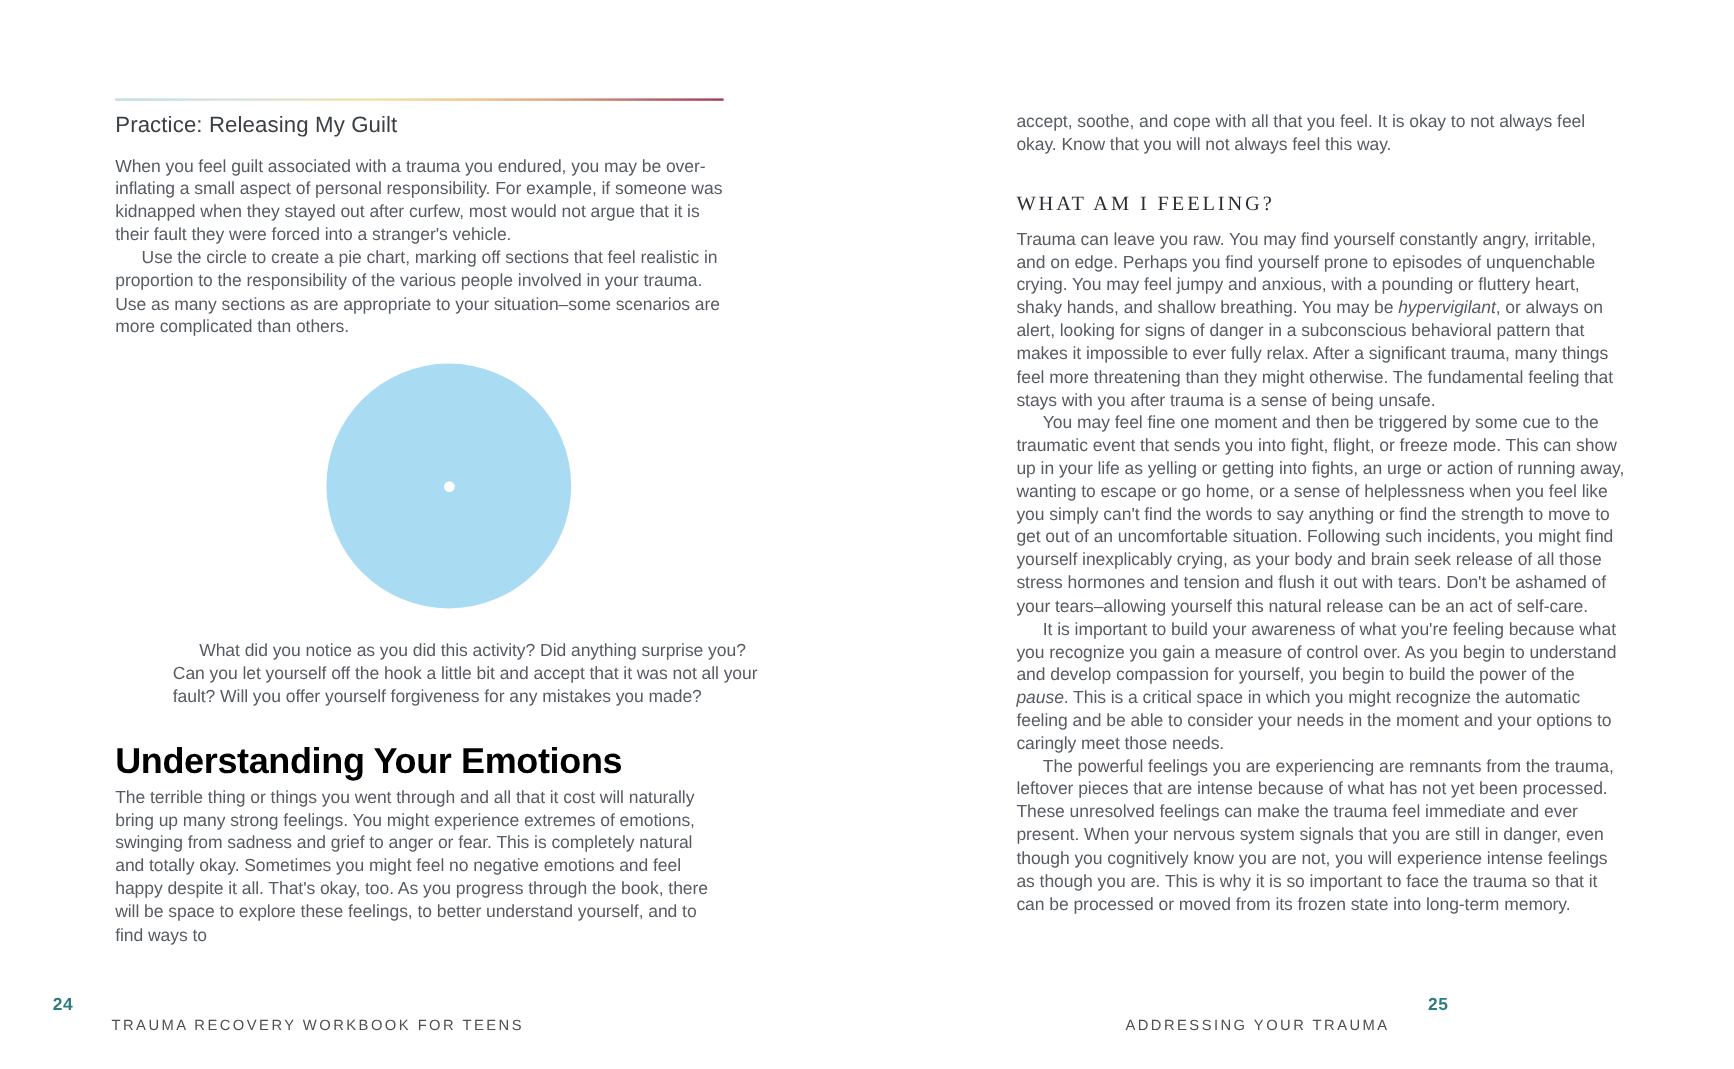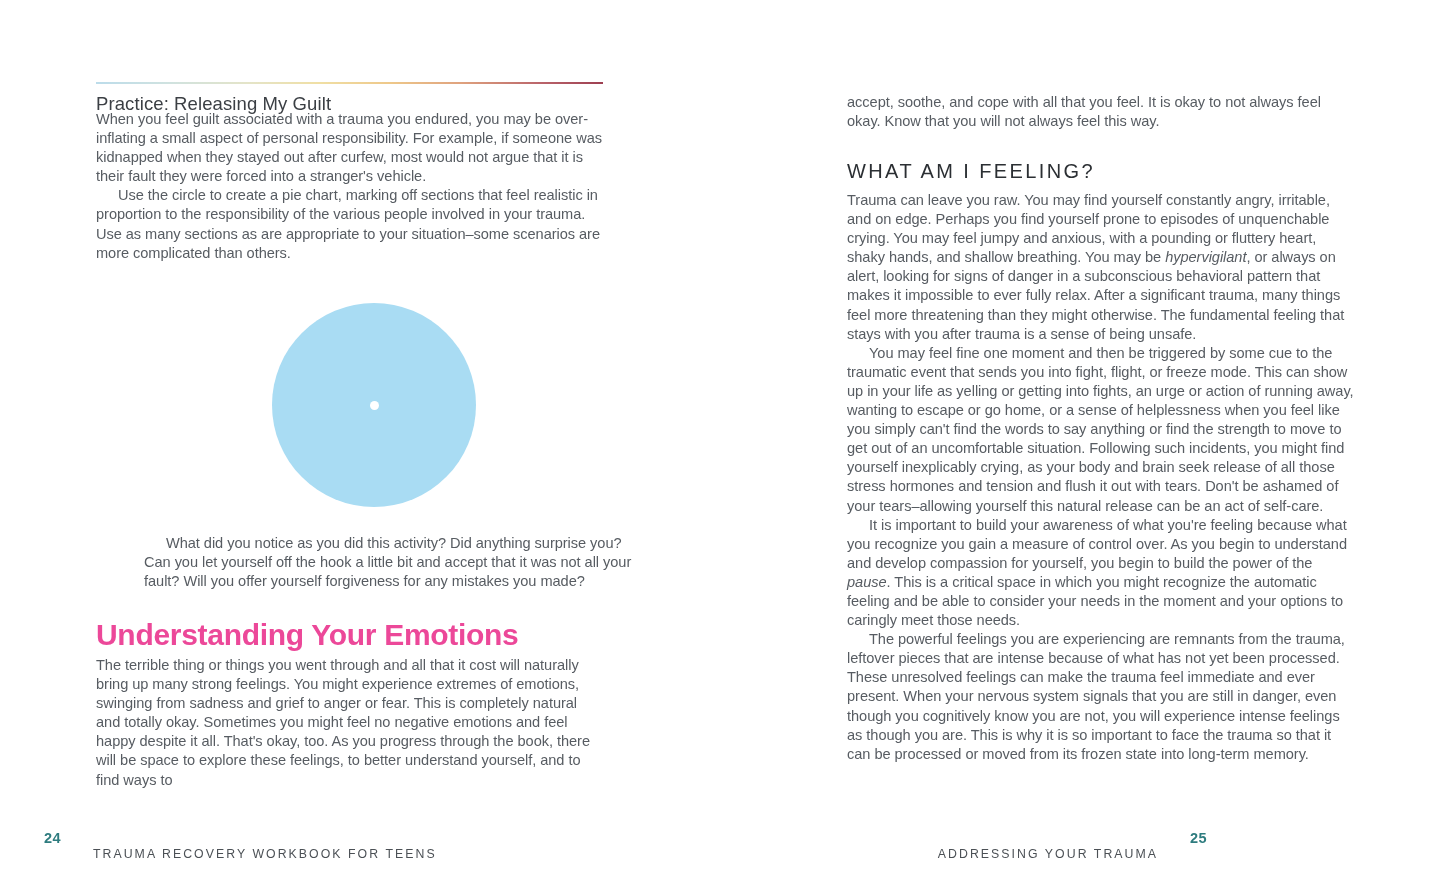--- a/index.html
+++ b/index.html
@@ -76,33 +76,33 @@
     line-height: 19.1px;
     color: #575c62;
     letter-spacing: -0.05px;
     text-align: left;
   }
   p.body.indent { text-indent: 22px; }
   p.body em { font-style: italic; }
 
   .section-head {
     margin: 0;
-    font-size: 20px;
+    font-size: 17px;
     font-weight: 500;
     letter-spacing: 2.4px;
     color: #2b2f33;
     text-transform: uppercase;
-    font-family: Liberation Sans, sans-serif;
+    font-family: Liberation Serif, serif;
   }
 
   .chapter-head {
     margin: 0;
     font-size: 30px;
     font-weight: bold;
-    color: #ec4899;
+    color: #000000;
     letter-spacing: -0.3px;
     font-family: "Liberation Sans", sans-serif;
   }
 
   
   .pie-wrap {
     position: absolute;
     left: 228px;
     top: 303px;
     width: 204px;
@@ -158,21 +158,21 @@
 <body>
 
 <div class="spread">
 
   <div class="page page-left">
 
     <div class="rule"></div>
 
     <h2 class="practice-title">Practice: Releasing My Guilt</h2>
 
-    <div class="col" style="top: 110px;">
+    <div class="col" style="top: 130px;">
       <p class="body">When you feel guilt associated with a trauma you endured, you may be over-inflating a small aspect of personal responsibility. For example, if someone was kidnapped when they stayed out after curfew, most would not argue that it is their fault they were forced into a stranger's vehicle.</p>
       <p class="body indent">Use the circle to create a pie chart, marking off sections that feel realistic in proportion to the responsibility of the various people involved in your trauma. Use as many sections as are appropriate to your situation–some scenarios are more complicated than others.</p>
     </div>
 
     <div class="pie-wrap">
       <div class="pie-circle"></div>
       <div class="pie-center-dot"></div>
     </div>
 
     <div class="col" style="top: 534px; margin-left: 48px;">

